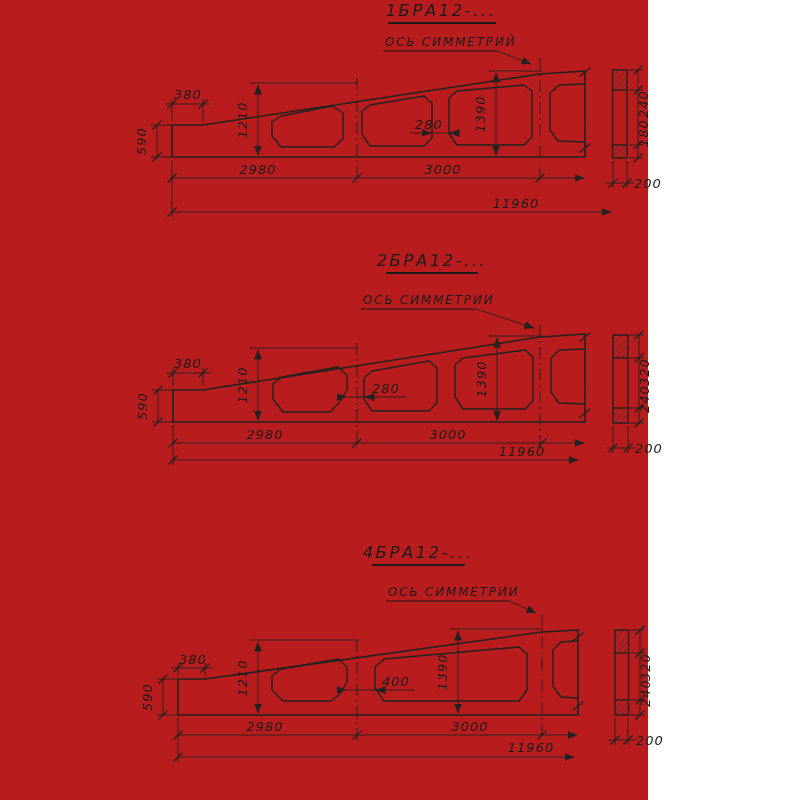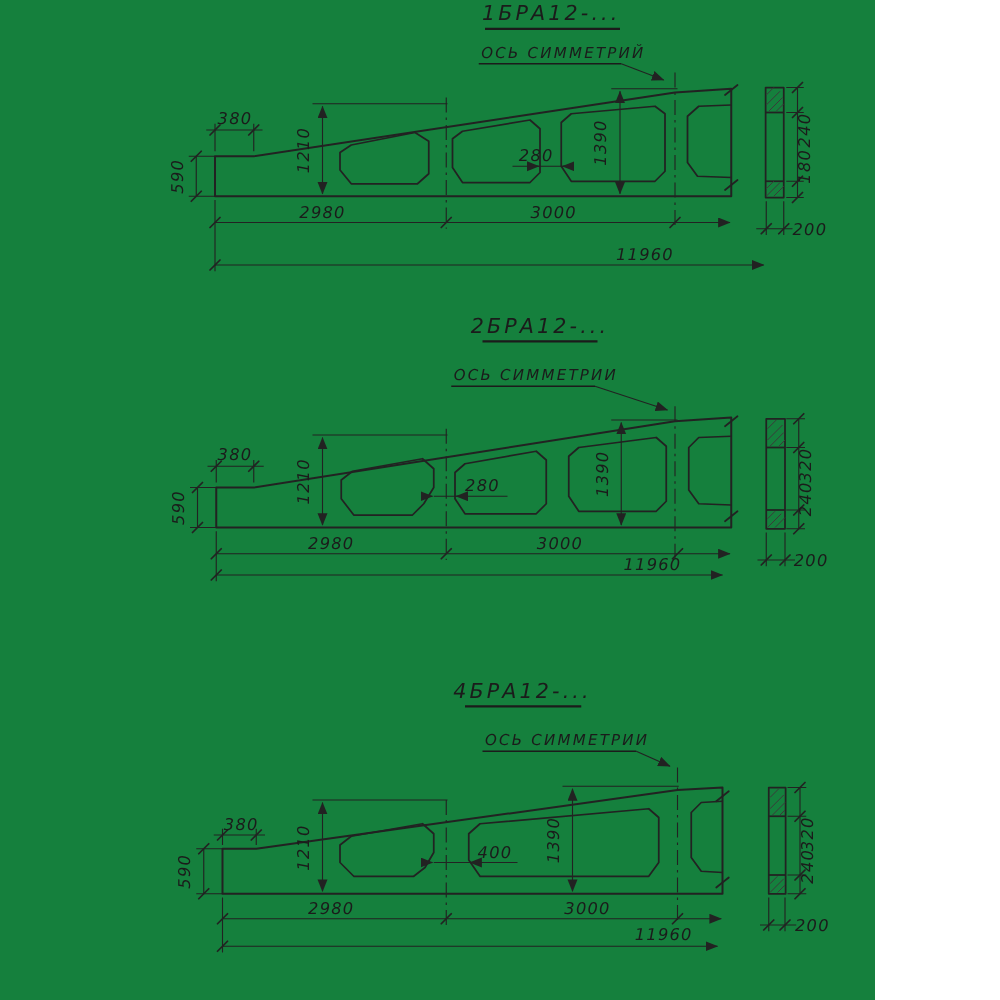--- a/index.html
+++ b/index.html
@@ -1,16 +1,16 @@
 <!DOCTYPE html>
 <html><head>
 <meta charset="utf-8">
 <style>
   html,body{margin:0;padding:0;background:#ffffff;}
-  .stage{width:700px;height:800px;background:#15803d;position:relative;}
+  .stage{width:648px;height:800px;background:#b91c1c;position:relative;}
   svg{display:block;}
   .ln{stroke:#222;stroke-width:1.6;fill:none;stroke-linejoin:round;stroke-linecap:round;}
   .op{stroke:#222;stroke-width:1.4;fill:none;stroke-linejoin:round;}
   .dim{stroke:#222;stroke-width:0.9;fill:none;}
   .axis{stroke:#222;stroke-width:0.9;fill:none;stroke-dasharray:12 4 2 4;}
   .tk{stroke:#222;stroke-width:1.4;stroke-linecap:round;}
   .ht{stroke:#3a3a3a;stroke-width:0.8;}
   .ul{stroke:#1b1b1b;stroke-width:1.8;}
   .ul2{stroke:#1b1b1b;stroke-width:1.1;}
   text{font-family:"DejaVu Sans","Liberation Sans",sans-serif;font-style:italic;fill:#1b1b1b;}

